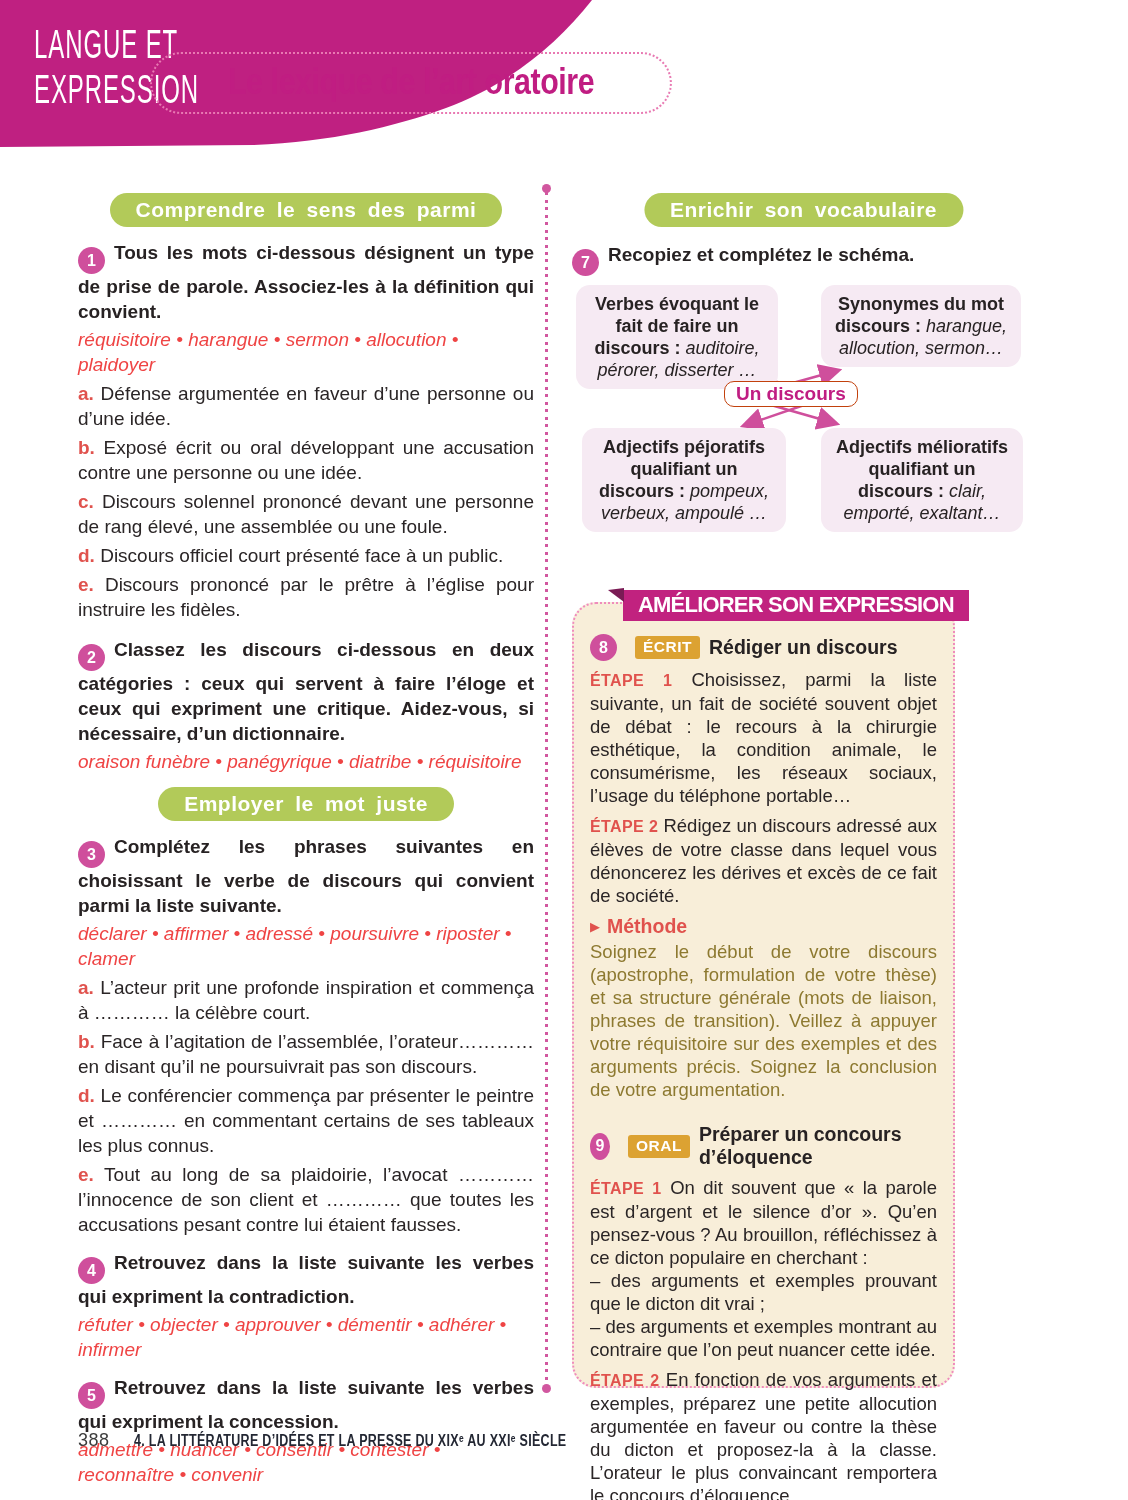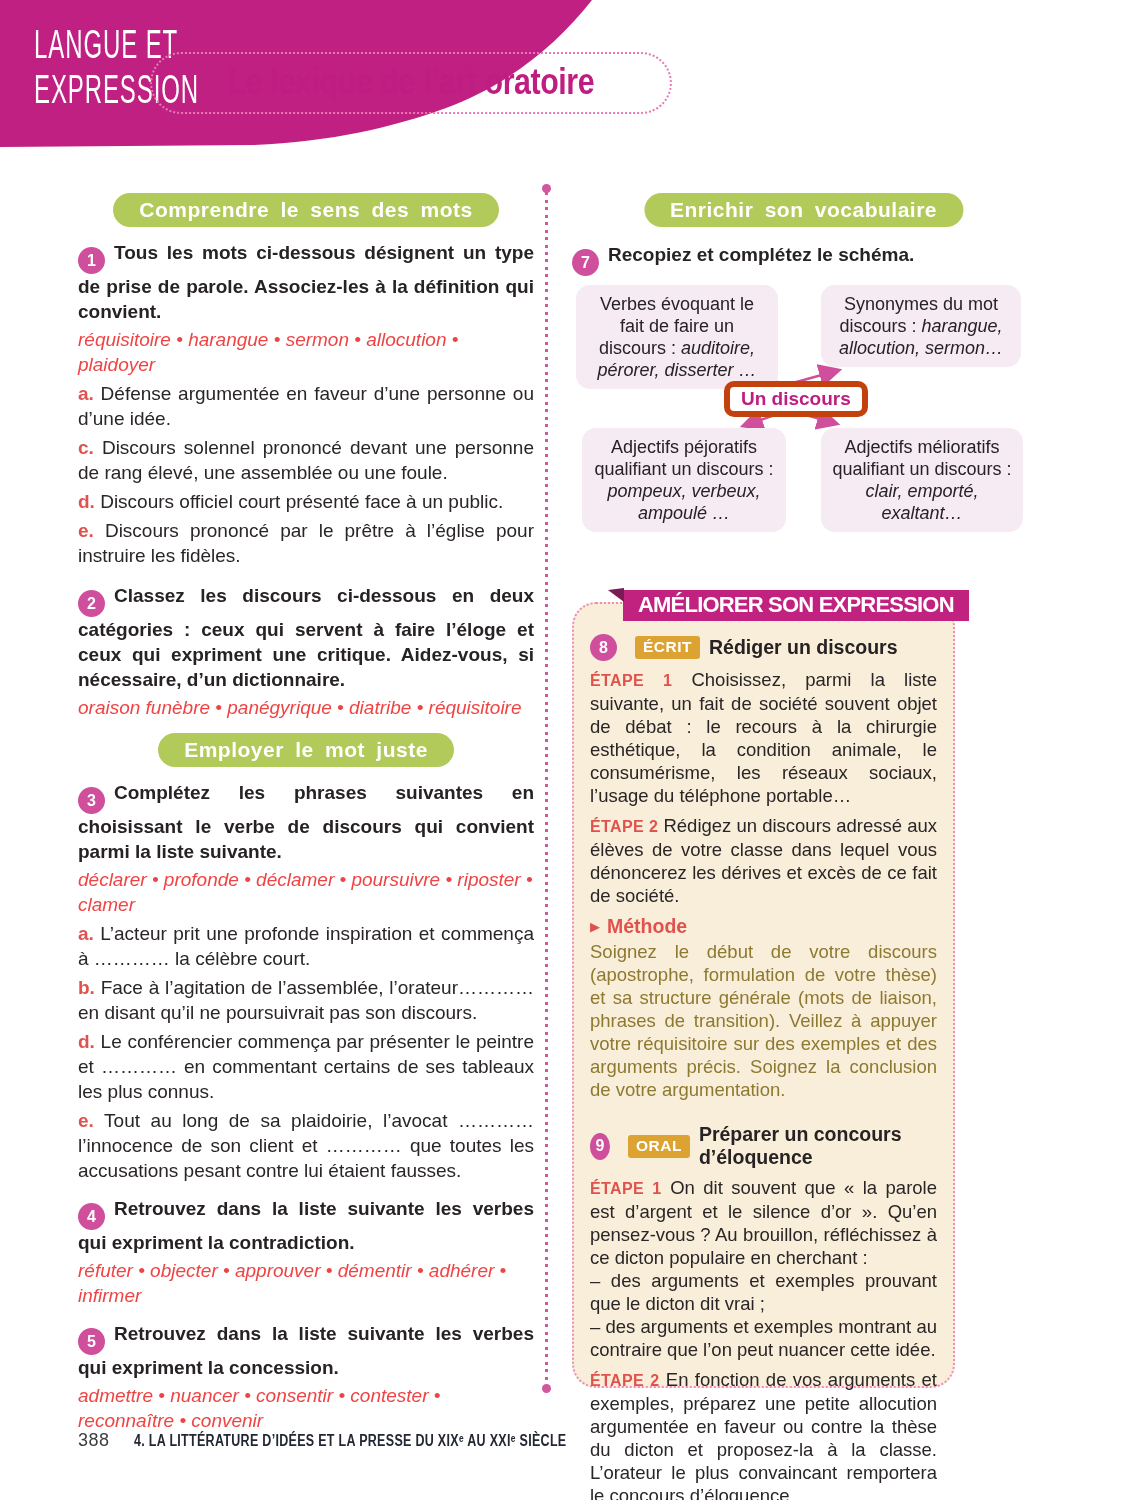--- a/index.html
+++ b/index.html
@@ -70,29 +70,29 @@
   
   .banner3 { position: absolute; top: 3px; left: 50%; transform: translateX(-50%); }
   .ex7-head { position: absolute; top: 52px; left: 0; width: 100%; }
   .diagram { position: absolute; top: 95px; left: 0; width: 463px; height: 250px; }
   .arrow-svg { position: absolute; inset: 0; width: 100%; height: 100%; }
   .d-box {
     position: absolute; background: #f6eaf3; border-radius: 14px;
     padding: 8px 10px; text-align: center;
     font-size: 18px; line-height: 22px; color: #272223;
   }
-  .d-box .b { font-weight: normal; }
+  .d-box .b { font-weight: bold; }
   .d-box .i { font-style: italic; }
   .d-tl { left: 4px;   top: 0;     width: 202px; }
   .d-tr { left: 249px; top: 0;     width: 200px; }
   .d-bl { left: 10px;   top: 143px; width: 204px; }
   .d-br { left: 249px; top: 143px; width: 202px; }
   .d-node {
     position: absolute; left: 152px; top: 96px;
-    background: #fff; border: 6px solid #c2410c; border-radius: 10px;
+    background: #fff; border: 1px solid #c2410c; border-radius: 10px;
     color: #c01d82; font-weight: bold; font-size: 19px; line-height: 24px;
     padding: 0 11px; white-space: nowrap;
   }
 
   
   .cream-box {
     position: absolute; left: 0; top: 412px; width: 383px; height: 786px;
     background: #f8eed9; border: 2px dotted #ef8cbc; border-radius: 24px;
     padding: 24px 16px 12px 16px;
   }
@@ -144,36 +144,37 @@
   </div>
   <div class="title-pill"></div>
   <div class="page-title">Le lexique de l’art oratoire</div>
 
   <div class="divider"></div>
   <div class="divider-dot dot-top"></div>
   <div class="divider-dot dot-bottom"></div>
 
   <div class="col-left">
 
-    <div class="banner banner1">Comprendre le sens des mots</div>
+    <div class="banner banner1">Comprendre le sens des parmi</div>
 
     <p class="ex-head ex-block"><span class="ex-num">1</span><span>Tous les mots ci-dessous désignent un type de prise de parole. Associez-les à la définition qui convient.</span></p>
     <div class="wordlist">réquisitoire • harangue • sermon • allocution • plaidoyer</div>
     <p class="item"><span class="item-label">a.</span> <span>Défense argumentée en faveur d’une personne ou d’une idée.</span></p>
+    <p class="item"><span class="item-label">b.</span> <span>Exposé écrit ou oral développant une accusation contre une personne ou une idée.</span></p>
     <p class="item"><span class="item-label">c.</span> <span>Discours solennel prononcé devant une personne de rang élevé, une assemblée ou une foule.</span></p>
     <p class="item"><span class="item-label">d.</span> <span>Discours officiel court présenté face à un public.</span></p>
     <p class="item"><span class="item-label">e.</span> <span>Discours prononcé par le prêtre à l’église pour instruire les fidèles.</span></p>
 
     <p class="ex-head ex2-block"><span class="ex-num">2</span><span>Classez les discours ci-dessous en deux catégories&nbsp;: ceux qui servent à faire l’éloge et ceux qui expriment une critique. Aidez-vous, si nécessaire, d’un dictionnaire.</span></p>
     <div class="wordlist">oraison funèbre • panégyrique • diatribe • réquisitoire</div>
 
     <div class="banner banner2">Employer le mot juste</div>
 
     <p class="ex-head ex-block"><span class="ex-num">3</span><span>Complétez les phrases suivantes en choisissant le verbe de discours qui convient parmi la liste suivante.</span></p>
-    <div class="wordlist">déclarer • profonde • déclamer • poursuivre • riposter • clamer</div>
+    <div class="wordlist">déclarer • affirmer • adressé • poursuivre • riposter • clamer</div>
     <p class="item"><span class="item-label">a.</span> <span>L’acteur prit une profonde inspiration et commença à ………… la célèbre court.</span></p>
     <p class="item"><span class="item-label">b.</span> <span>Face à l’agitation de l’assemblée, l’orateur………… en disant qu’il ne poursuivrait pas son discours.</span></p>
     <p class="item"><span class="item-label">d.</span> <span>Le conférencier commença par présenter le peintre et ………… en commentant certains de ses tableaux les plus connus.</span></p>
     <p class="item"><span class="item-label">e.</span> <span>Tout au long de sa plaidoirie, l’avocat ………… l’innocence de son client et ………… que toutes les accusations pesant contre lui étaient fausses.</span></p>
 
     <p class="ex-head ex-block"><span class="ex-num">4</span><span>Retrouvez dans la liste suivante les verbes qui expriment la contradiction.</span></p>
     <div class="wordlist">réfuter • objecter • approuver • démentir • adhérer • infirmer</div>
 
     <p class="ex-head ex-block"><span class="ex-num">5</span><span>Retrouvez dans la liste suivante les verbes qui expriment la concession.</span></p>
     <div class="wordlist">admettre • nuancer • consentir • contester • reconnaître • convenir</div>

